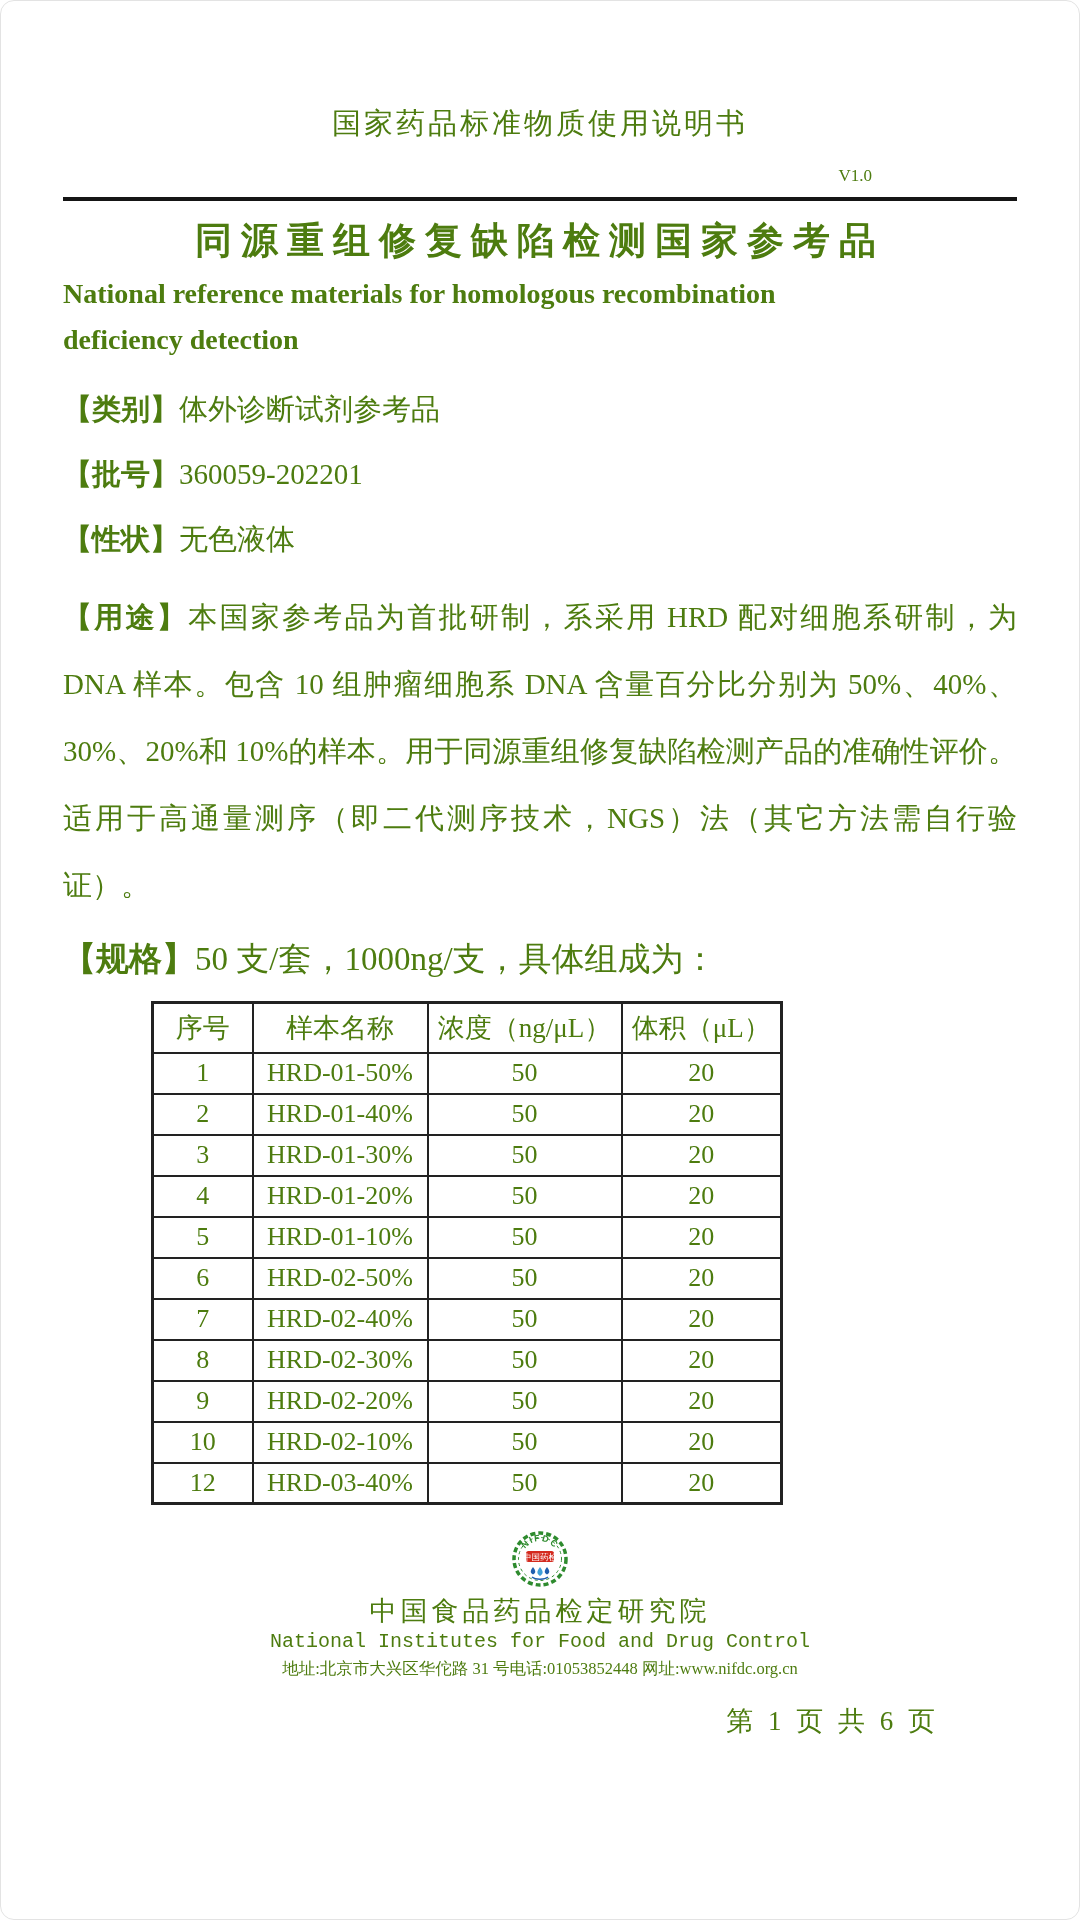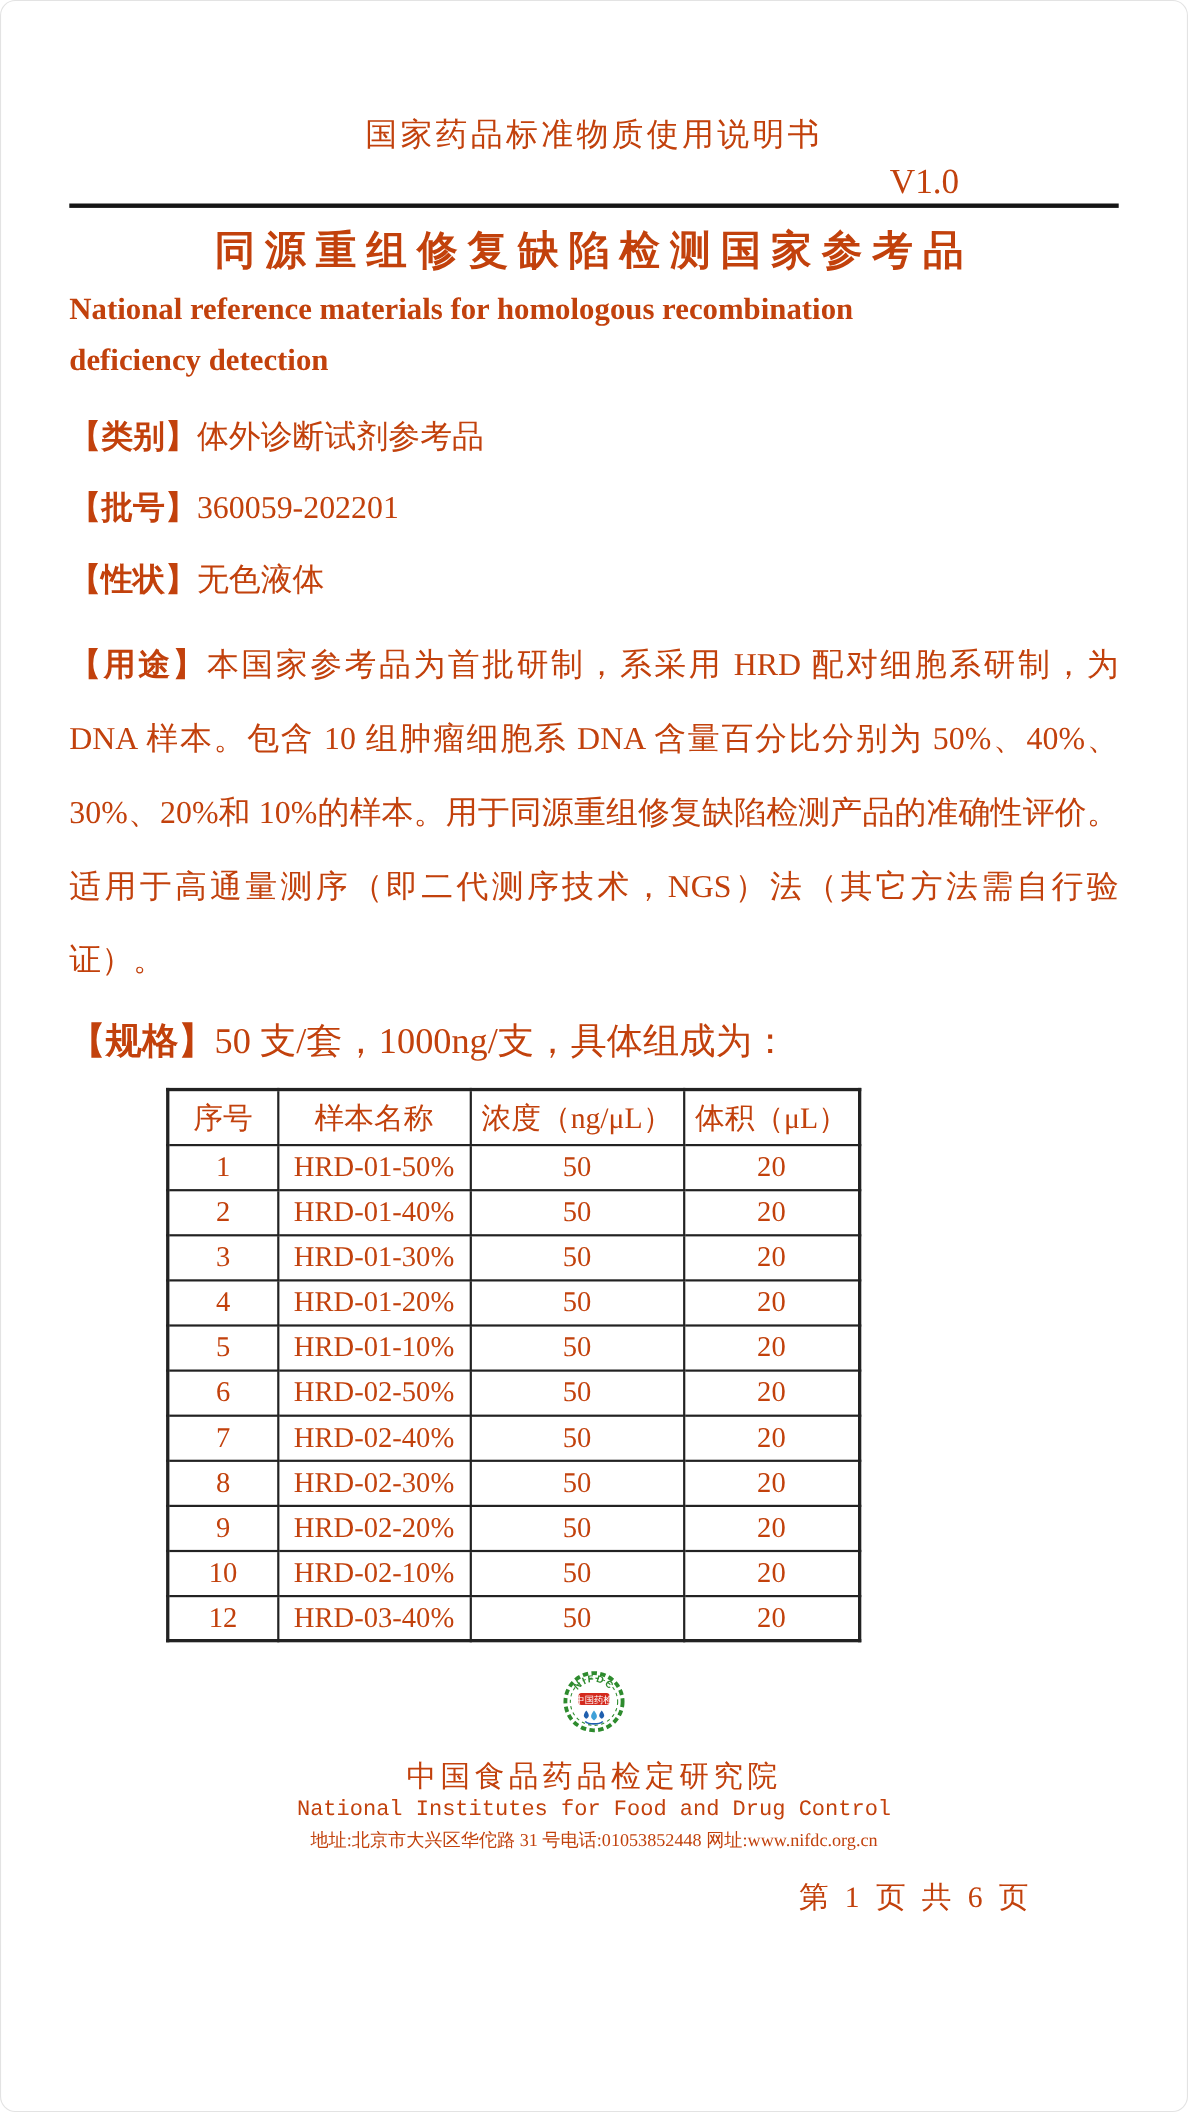--- a/index.html
+++ b/index.html
@@ -5,35 +5,35 @@
   html,body{margin:0;padding:0;background:#fff;}
   .page{
     position:relative;
     width:1080px;height:1920px;
     box-sizing:border-box;
     background:#fff;
     border:1px solid #e3e3e3;
     border-radius:14px;
     padding:104px 62px 0 62px;
     font-family:"Liberation Serif","DejaVu Serif",serif;
-    color:#c2410c;
+    color:#4d7c0f;
     overflow:hidden;
   }
   .doc-type{
     text-align:center;
     font-size:29px;
     letter-spacing:3px;
     line-height:36px;
   }
   .version{
     text-align:right;
     padding-right:145px;
-    font-size:32px;
+    font-size:17px;
     line-height:30px;
-    margin-top:8px;
+    margin-top:20px;
   }
   .header-rule{
     border:none;
     border-top:4px solid #151515;
     margin:6px 0 0 0;
   }
   .title-zh{
     margin:16px 0 0 0;
     text-align:center;
     font-size:37px;
@@ -87,21 +87,21 @@
   table.spec th:nth-child(4),table.spec td:nth-child(4){width:160px;}
   .footer{
     margin-top:22px;
     text-align:center;
   }
   .logo-wrap{height:64px;line-height:0;}
   .org-zh{
     font-size:27px;
     letter-spacing:4px;
     line-height:36px;
-    margin-top:18px;
+    margin-top:2px;
   }
   .org-en{
     font-family:"Liberation Mono","DejaVu Sans Mono",monospace;
     font-size:20px;
     line-height:26px;
   }
   .address{
     font-size:16.5px;
     line-height:24px;
     margin-top:2px;

